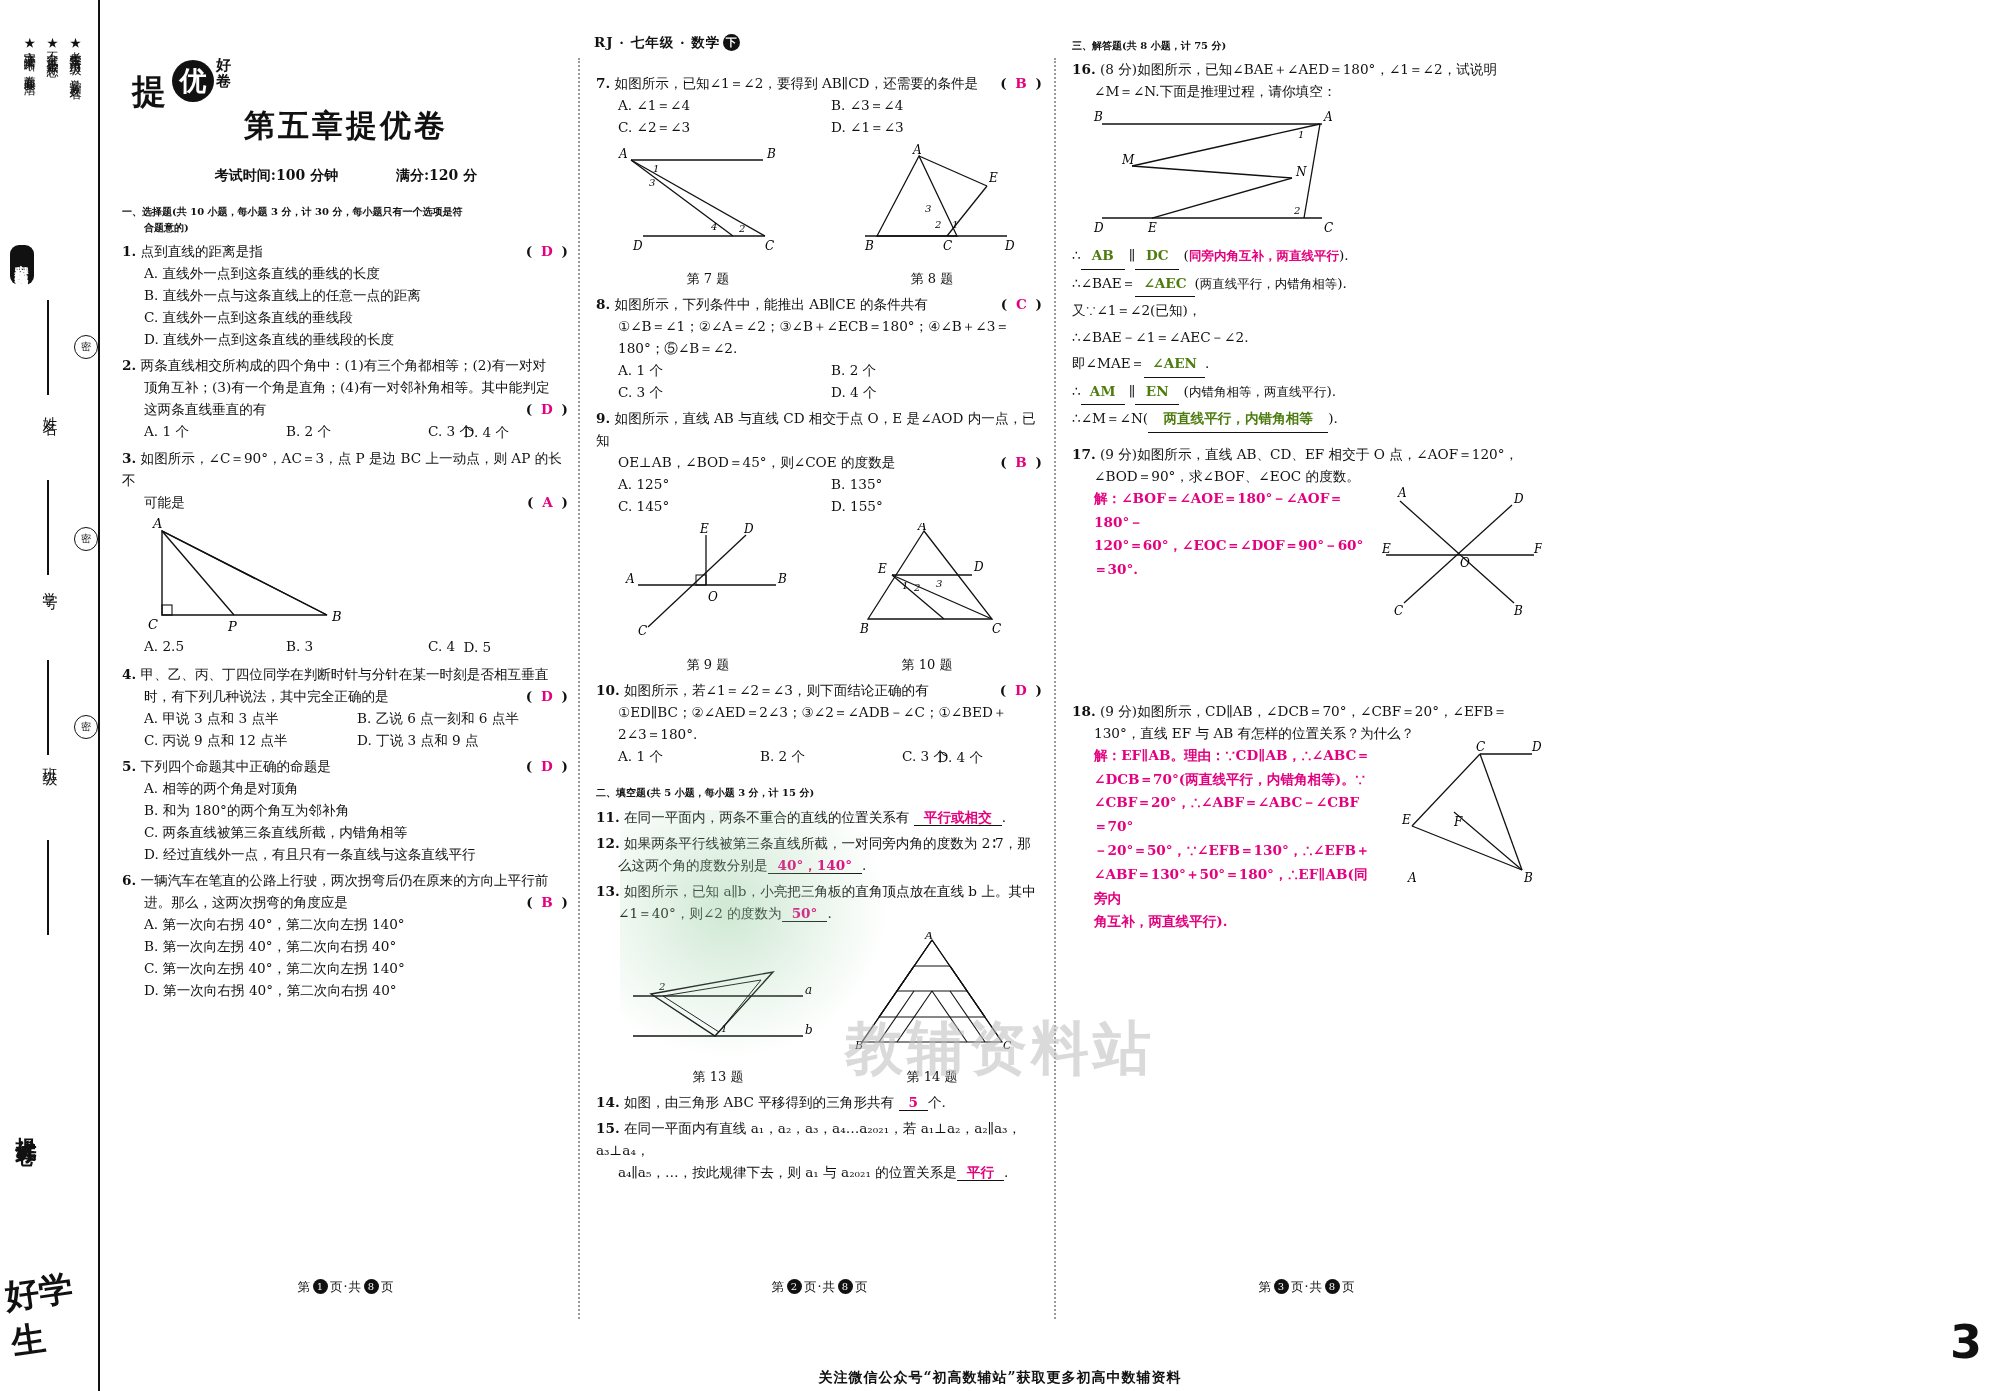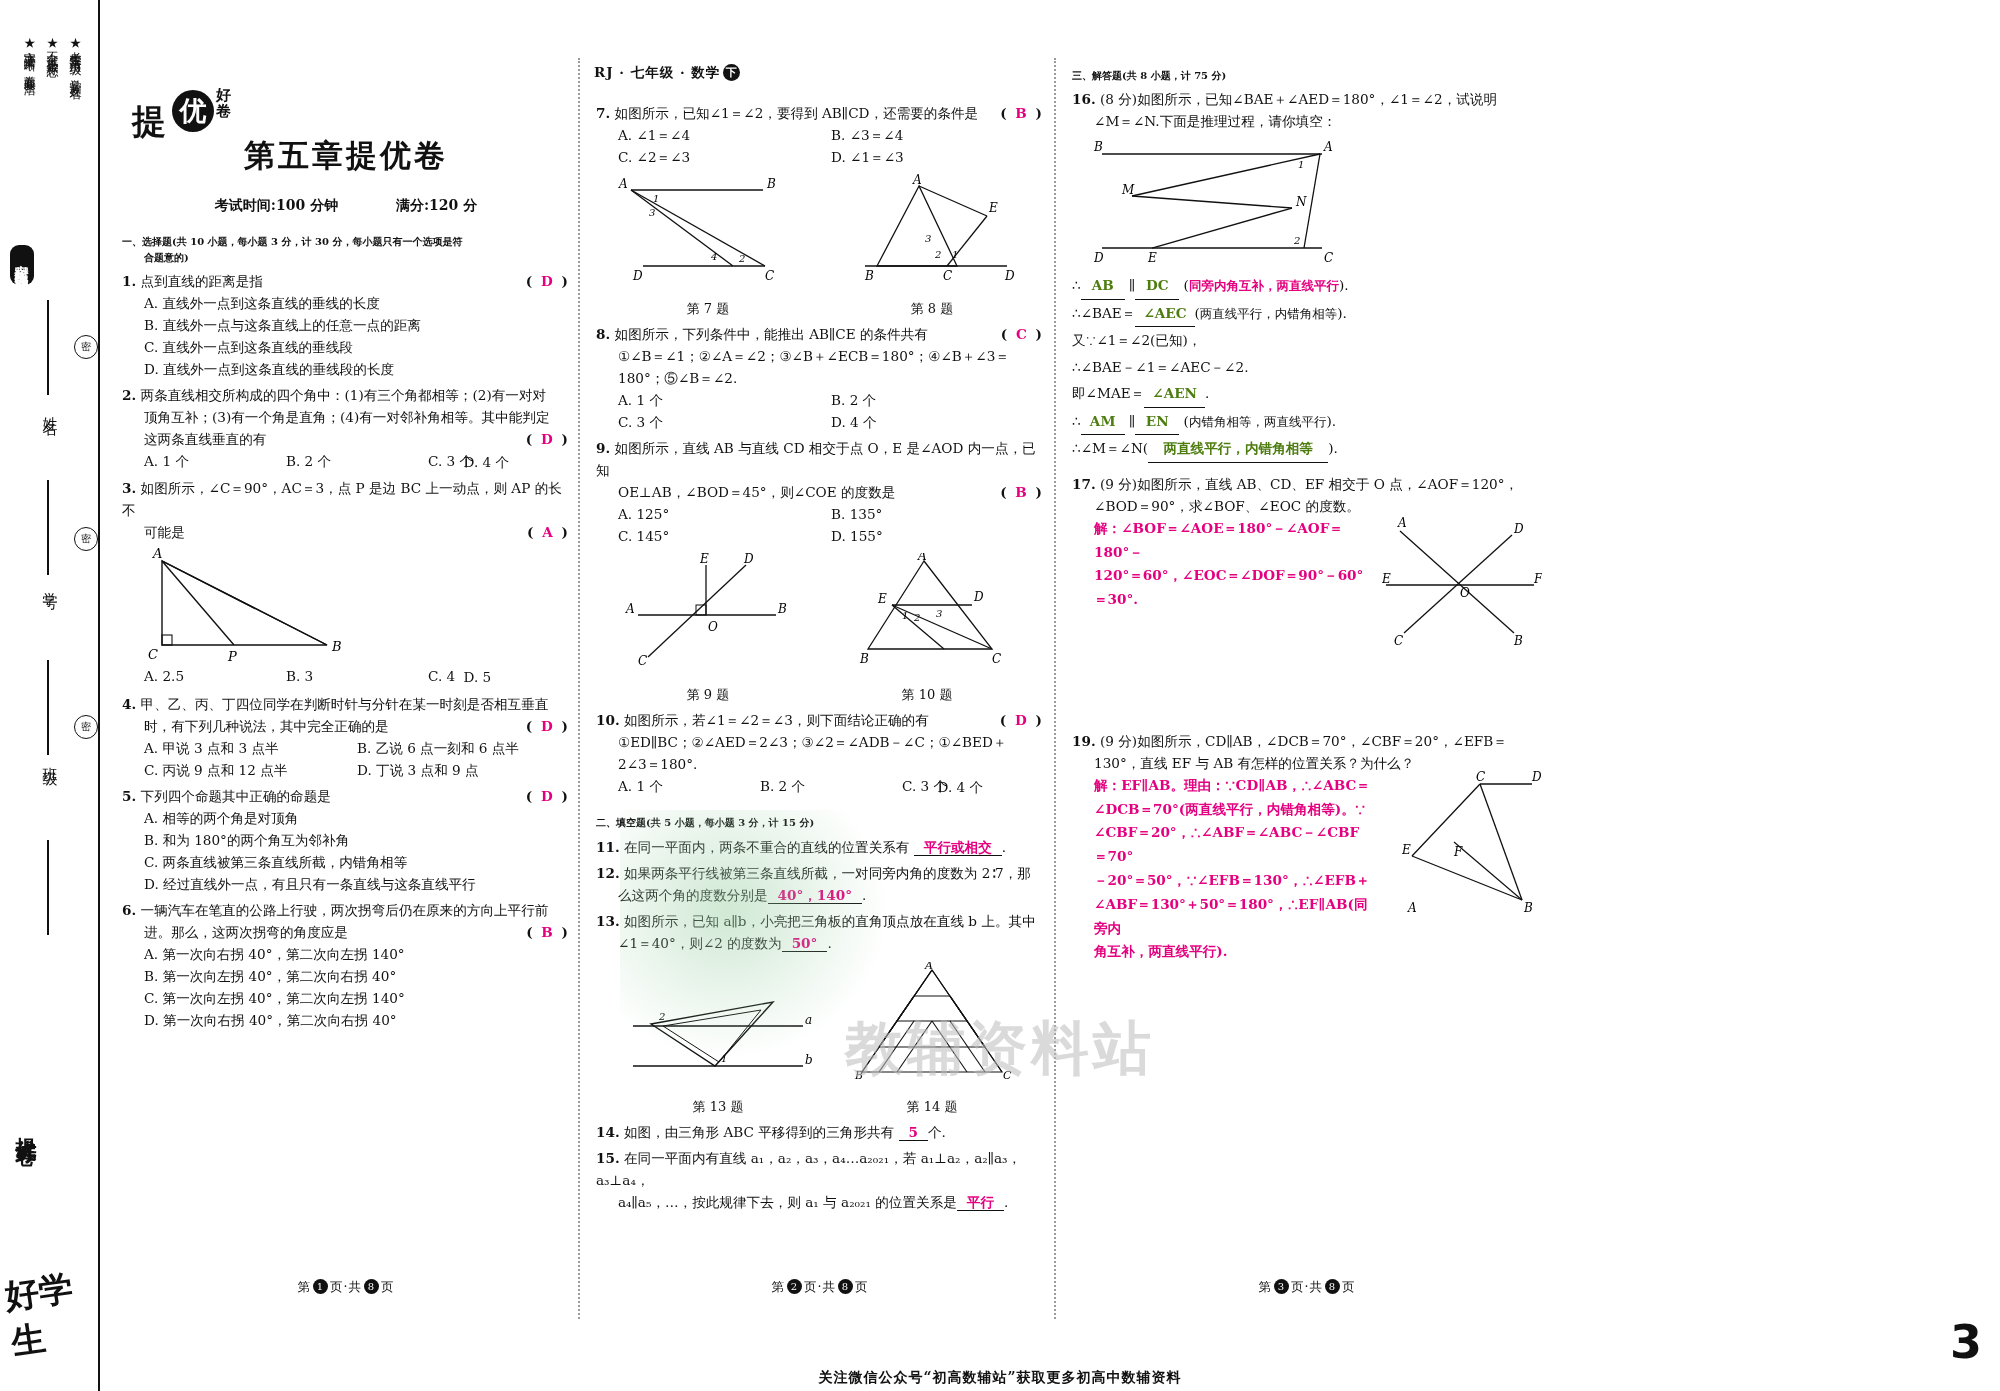--- a/index.html
+++ b/index.html
@@ -59,21 +59,21 @@
   .brandmark .r2 {
     position:absolute; left:4px; top:148px;
     font-weight:bold; font-size:34px; color:#111;
     font-family:"DejaVu Sans","Liberation Sans",sans-serif;
     transform:rotate(-8deg);
   }
 
   
   .cols { position:absolute; left:104px; top:0; right:0; bottom:0; }
   .col {
-    position:absolute; top:68px; bottom:60px;
+    position:absolute; top:38px; bottom:60px;
     font-size:13.6px; line-height:1.62;
   }
   .col1 { left:18px;  width:448px; }
   .col2 { left:492px; width:448px; }
   .col3 { left:968px; width:470px; }
   .divider {
     position:absolute; top:58px; bottom:72px; width:0;
     border-left:2px dotted #9a9a9a;
   }
   .div1 { left:474px; }
@@ -654,21 +654,21 @@
               <text x="152" y="70" font-size="12" font-style="italic" font-family="DejaVu Serif, serif">F</text>
               <text x="78" y="84" font-size="12" font-style="italic" font-family="DejaVu Serif, serif">O</text>
               <text x="12" y="132" font-size="12" font-style="italic" font-family="DejaVu Serif, serif">C</text>
               <text x="132" y="132" font-size="12" font-style="italic" font-family="DejaVu Serif, serif">B</text>
             </svg>
           </div>
         </div>
       </div>
 
       <div class="q" style="margin-top:118px;">
-        <span class="num">19.</span>
+        <span class="num">18.</span>
         <span>(9 分)如图所示，CD∥AB，∠DCB＝70°，∠CBF＝20°，∠EFB＝</span>
         <div class="indent">130°，直线 EF 与 AB 有怎样的位置关系？为什么？</div>
         <div style="position:relative;">
           <div class="redline indent" style="width:300px;">
             <div>解：EF∥AB。理由：∵CD∥AB，∴∠ABC＝</div>
             <div>∠DCB＝70°(两直线平行，内错角相等)。∵</div>
             <div>∠CBF＝20°，∴∠ABF＝∠ABC－∠CBF＝70°</div>
             <div>－20°＝50°，∵∠EFB＝130°，∴∠EFB＋</div>
             <div>∠ABF＝130°＋50°＝180°，∴EF∥AB(同旁内</div>
             <div>角互补，两直线平行).</div>

